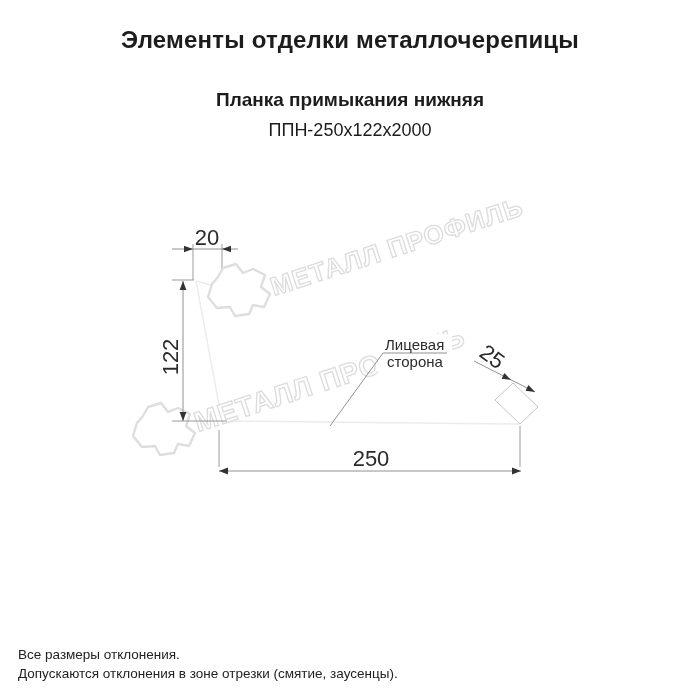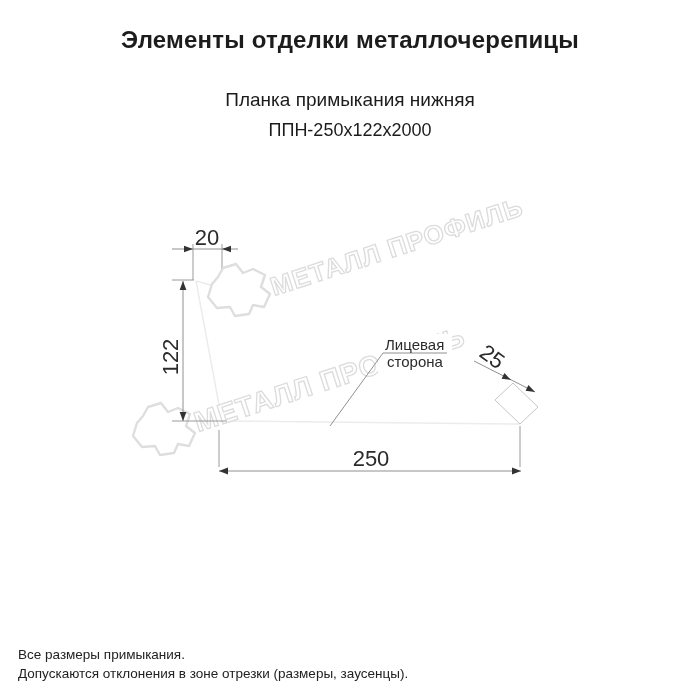--- a/index.html
+++ b/index.html
@@ -3,21 +3,21 @@
 <meta charset="utf-8">
 <style>
   html,body{margin:0;padding:0;background:#fff;}
   #page{
     position:relative;width:700px;height:700px;background:#ffffff;overflow:hidden;
     font-family:"Liberation Sans", sans-serif;color:#1a1a1a;padding-left:32px;
   }
   .title1{position:absolute;left:0;top:26px;width:700px;text-align:center;
     font-size:24px;font-weight:bold;letter-spacing:.2px;color:#1c1c1c;}
   .title2{position:absolute;left:0;top:89px;width:700px;text-align:center;
-    font-size:19px;font-weight:normal;color:#1c1c1c;}
+    font-size:19px;font-weight:bold;color:#1c1c1c;}
   .title3{position:absolute;left:0;top:120px;width:700px;text-align:center;
     font-size:18px;font-weight:normal;color:#1c1c1c;}
   .footer{position:absolute;left:18px;top:646px;font-size:13.5px;line-height:18.5px;color:#222;}
   svg{position:absolute;left:0;top:0;}
   .dimline{stroke:#909090;stroke-width:1;fill:none;}
   .extline{stroke:#9a9a9a;stroke-width:1;fill:none;}
   .arrow{fill:#333;stroke:none;}
   .dimtext{font-family:"Liberation Sans",sans-serif;font-size:22px;fill:#2b2b2b;}
   .labeltext{font-family:"Liberation Sans",sans-serif;font-size:15px;fill:#2b2b2b;}
   .profile{stroke:#ececec;stroke-width:1.5;fill:none;}
@@ -89,17 +89,17 @@
       <line class="extline" x1="219" y1="430" x2="219" y2="467"></line>
       <line class="extline" x1="520" y1="426" x2="520" y2="467"></line>
       <line class="dimline" x1="219" y1="471" x2="521" y2="471"></line>
       <polygon class="arrow" points="219,471 228,467.6 228,474.4"></polygon>
       <polygon class="arrow" points="521,471 512,467.6 512,474.4"></polygon>
       <text class="dimtext" x="371" y="466" text-anchor="middle">250</text>
     </g>
   </svg>
 
   <div class="footer">
-    <div>Все размеры примыкания.</div>
-    <div>Допускаются отклонения в зоне отрезки (размеры, заусенцы).</div>
+    <div>Все размеры отклонения.</div>
+    <div>Допускаются отклонения в зоне отрезки (смятие, заусенцы).</div>
   </div>
 
 </div>
 
 </body></html>

